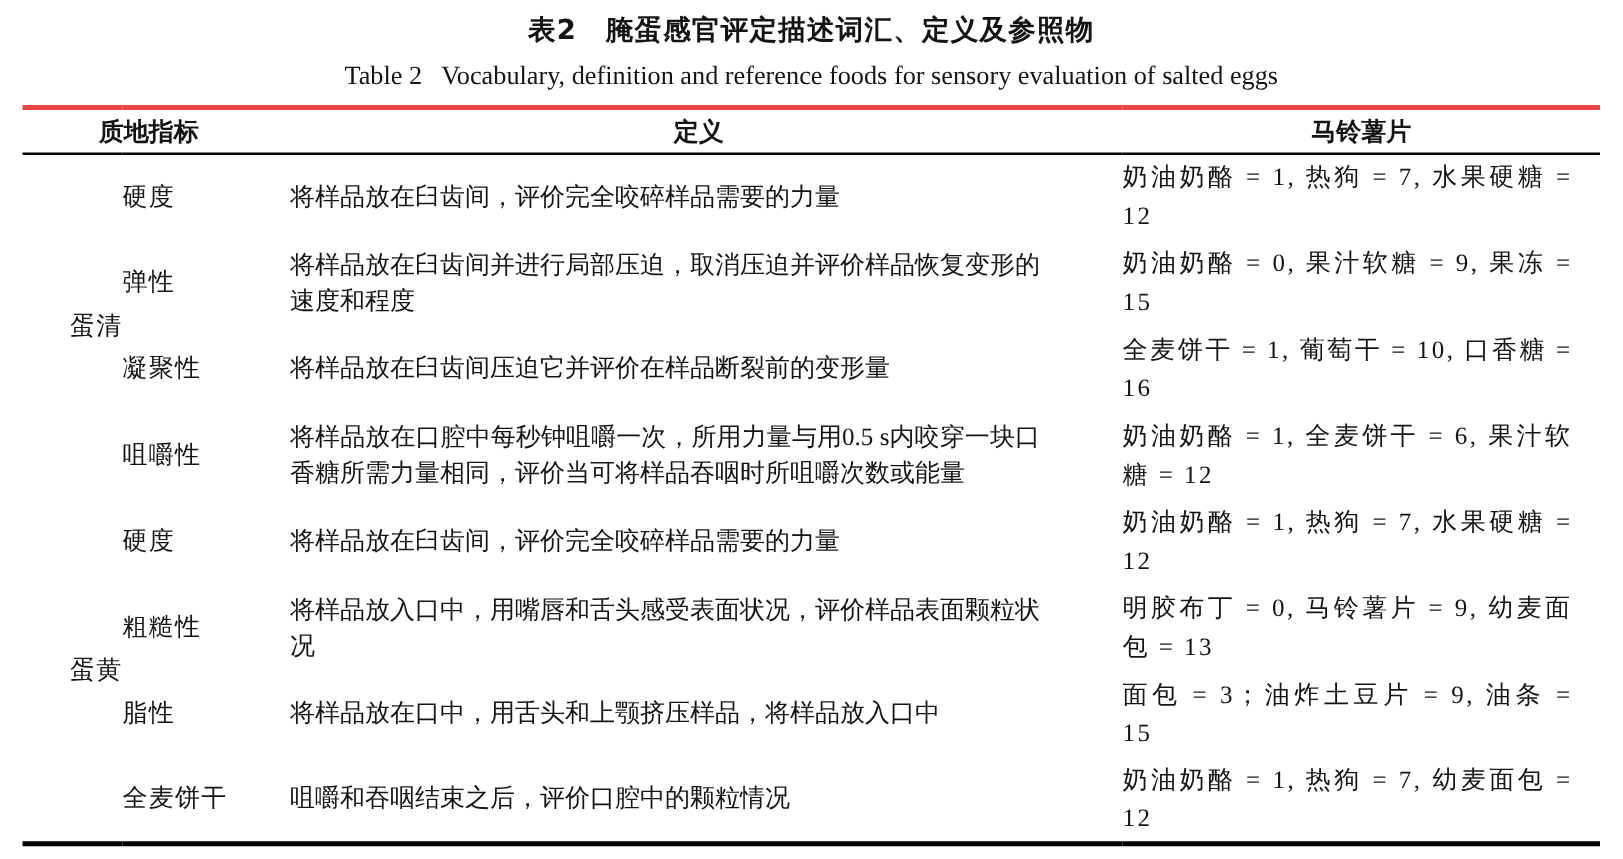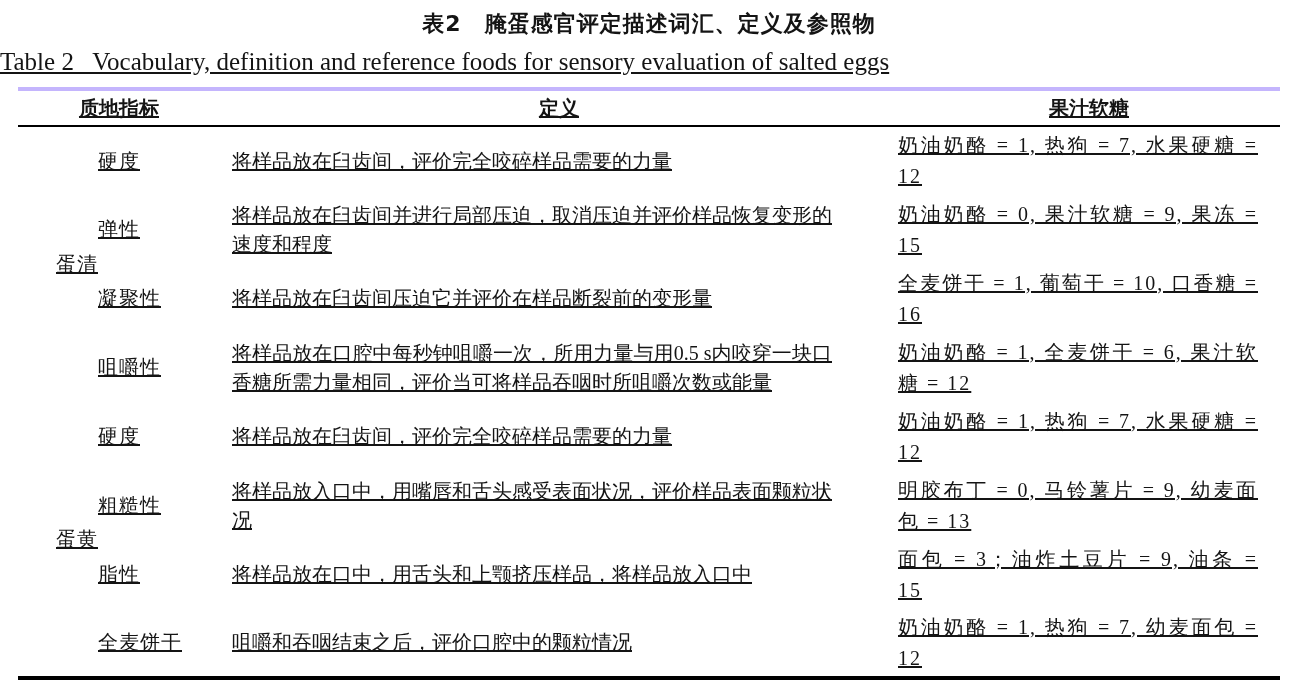--- a/index.html
+++ b/index.html
@@ -16,37 +16,35 @@
     padding-top: 9px;
     text-align: center;
     font-size: 22px;
     font-weight: bold;
     letter-spacing: 1px;
     white-space: pre;
     font-family: "DejaVu Sans", sans-serif;
   }
   .title-en {
     margin-top: 9px;
-    text-align: left;
-    font-size: 25px;
+    text-align: center;
+    font-size: 21px;
     font-weight: normal;
     white-space: pre;
     font-family: "Liberation Serif", "DejaVu Serif", serif;
-    text-decoration: underline;
   }
 
   table.sensory {
     border-collapse: collapse;
     table-layout: fixed;
     width: 1262px;
     margin-left: 18px;
     margin-top: 11px;
-    border-top: 4px solid #c4b5fd;
+    border-top: 4px solid #ef4444;
     border-bottom: 4px solid #000;
-    text-decoration: underline;
   }
   col.c-group     { width: 80px;  }
   col.c-indicator { width: 122px; }
   col.c-def       { width: 678px; }
   col.c-ref       { width: 382px; }
 
   thead th {
     height: 37px;
     border-bottom: 2px solid #000;
     font-size: 20px;
@@ -95,21 +93,21 @@
     <colgroup>
       <col class="c-group">
         <col class="c-indicator">
         <col class="c-def">
         <col class="c-ref">
     </colgroup>
     <thead>
       <tr>
         <th colspan="2">质地指标</th>
         <th>定义</th>
-        <th>果汁软糖</th>
+        <th>马铃薯片</th>
       </tr>
     </thead>
     <tbody>
 
       <tr>
         <td class="group-cell" rowspan="4">蛋清</td>
         <td class="indicator-cell">硬度</td>
         <td class="def-cell">将样品放在臼齿间，评价完全咬碎样品需要的力量</td>
         <td class="ref-cell">奶油奶酪 = 1, 热狗 = 7, 水果硬糖 = 12</td>
       </tr>

